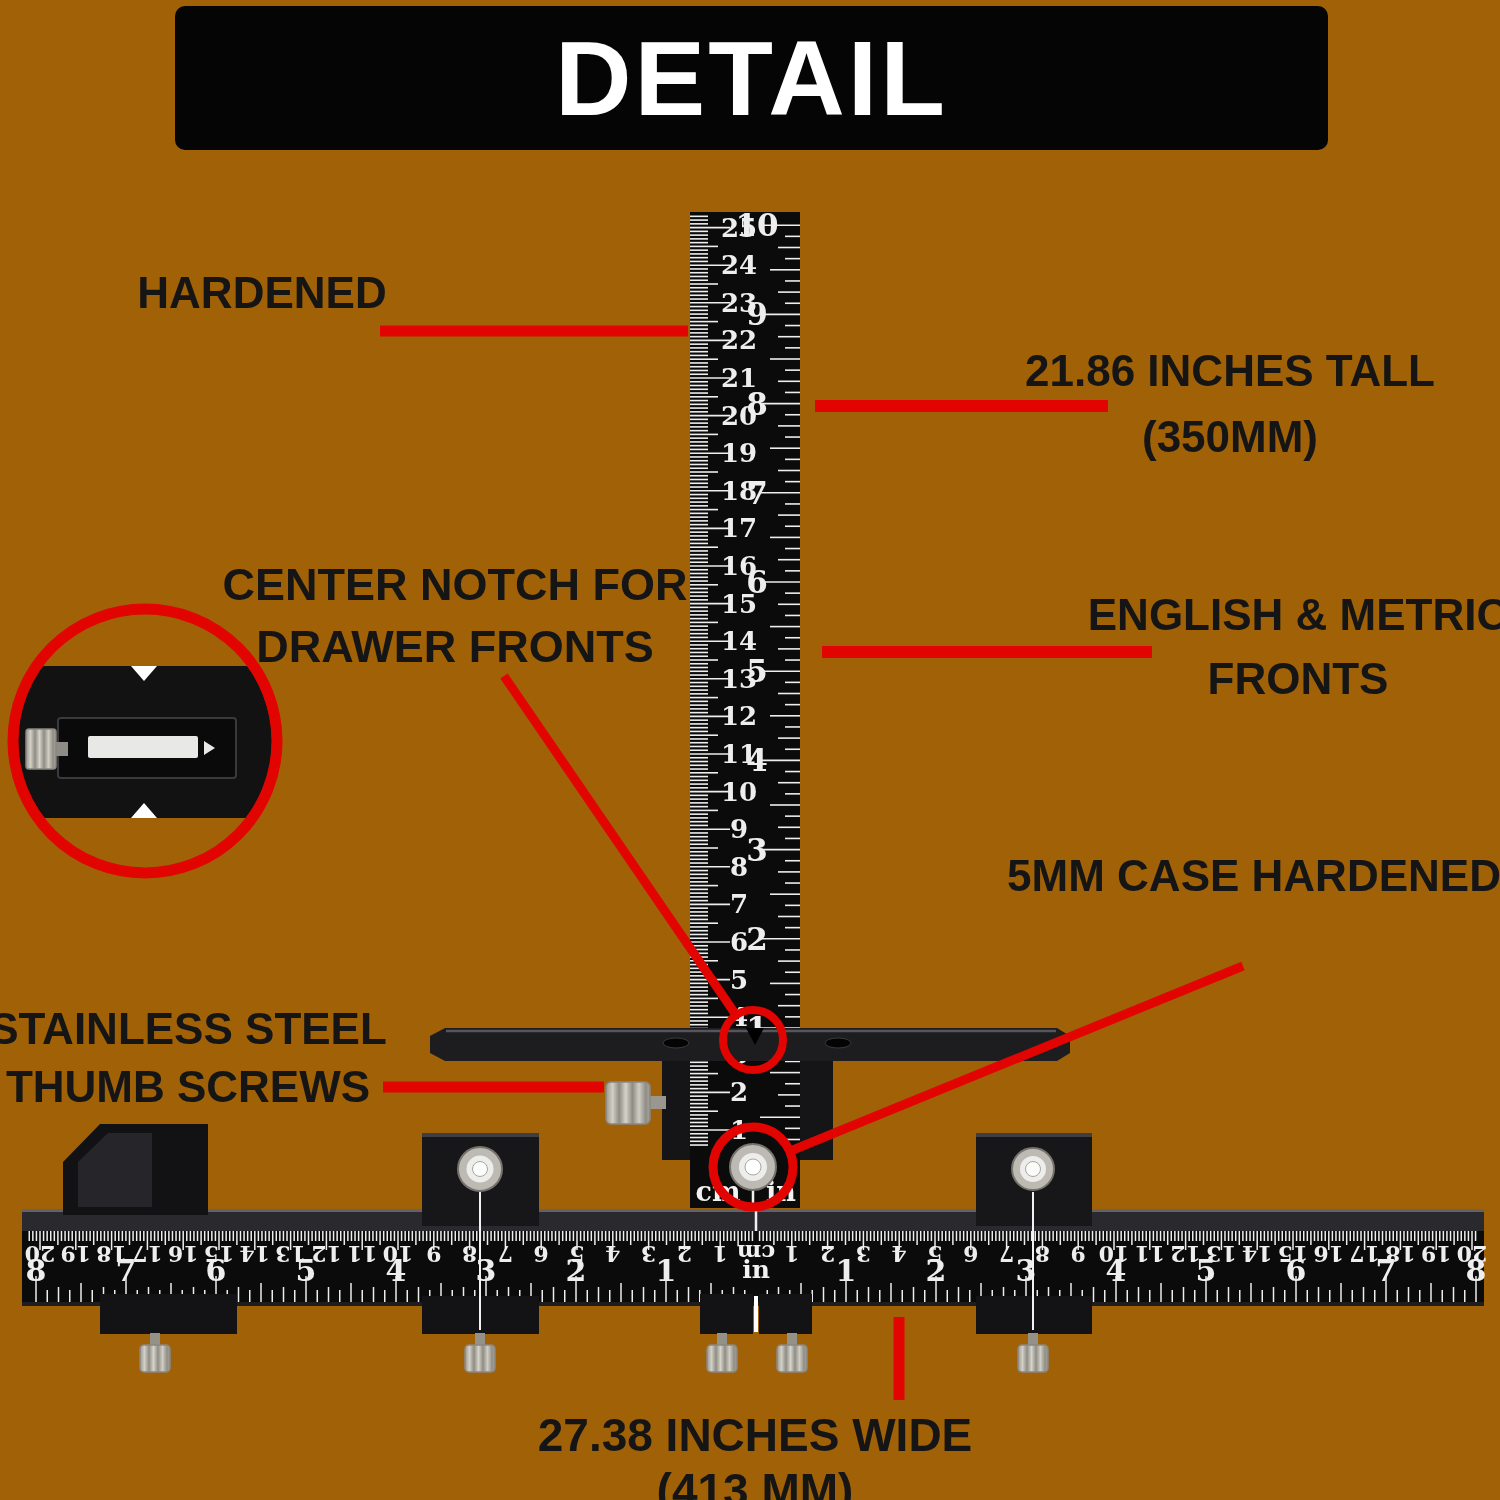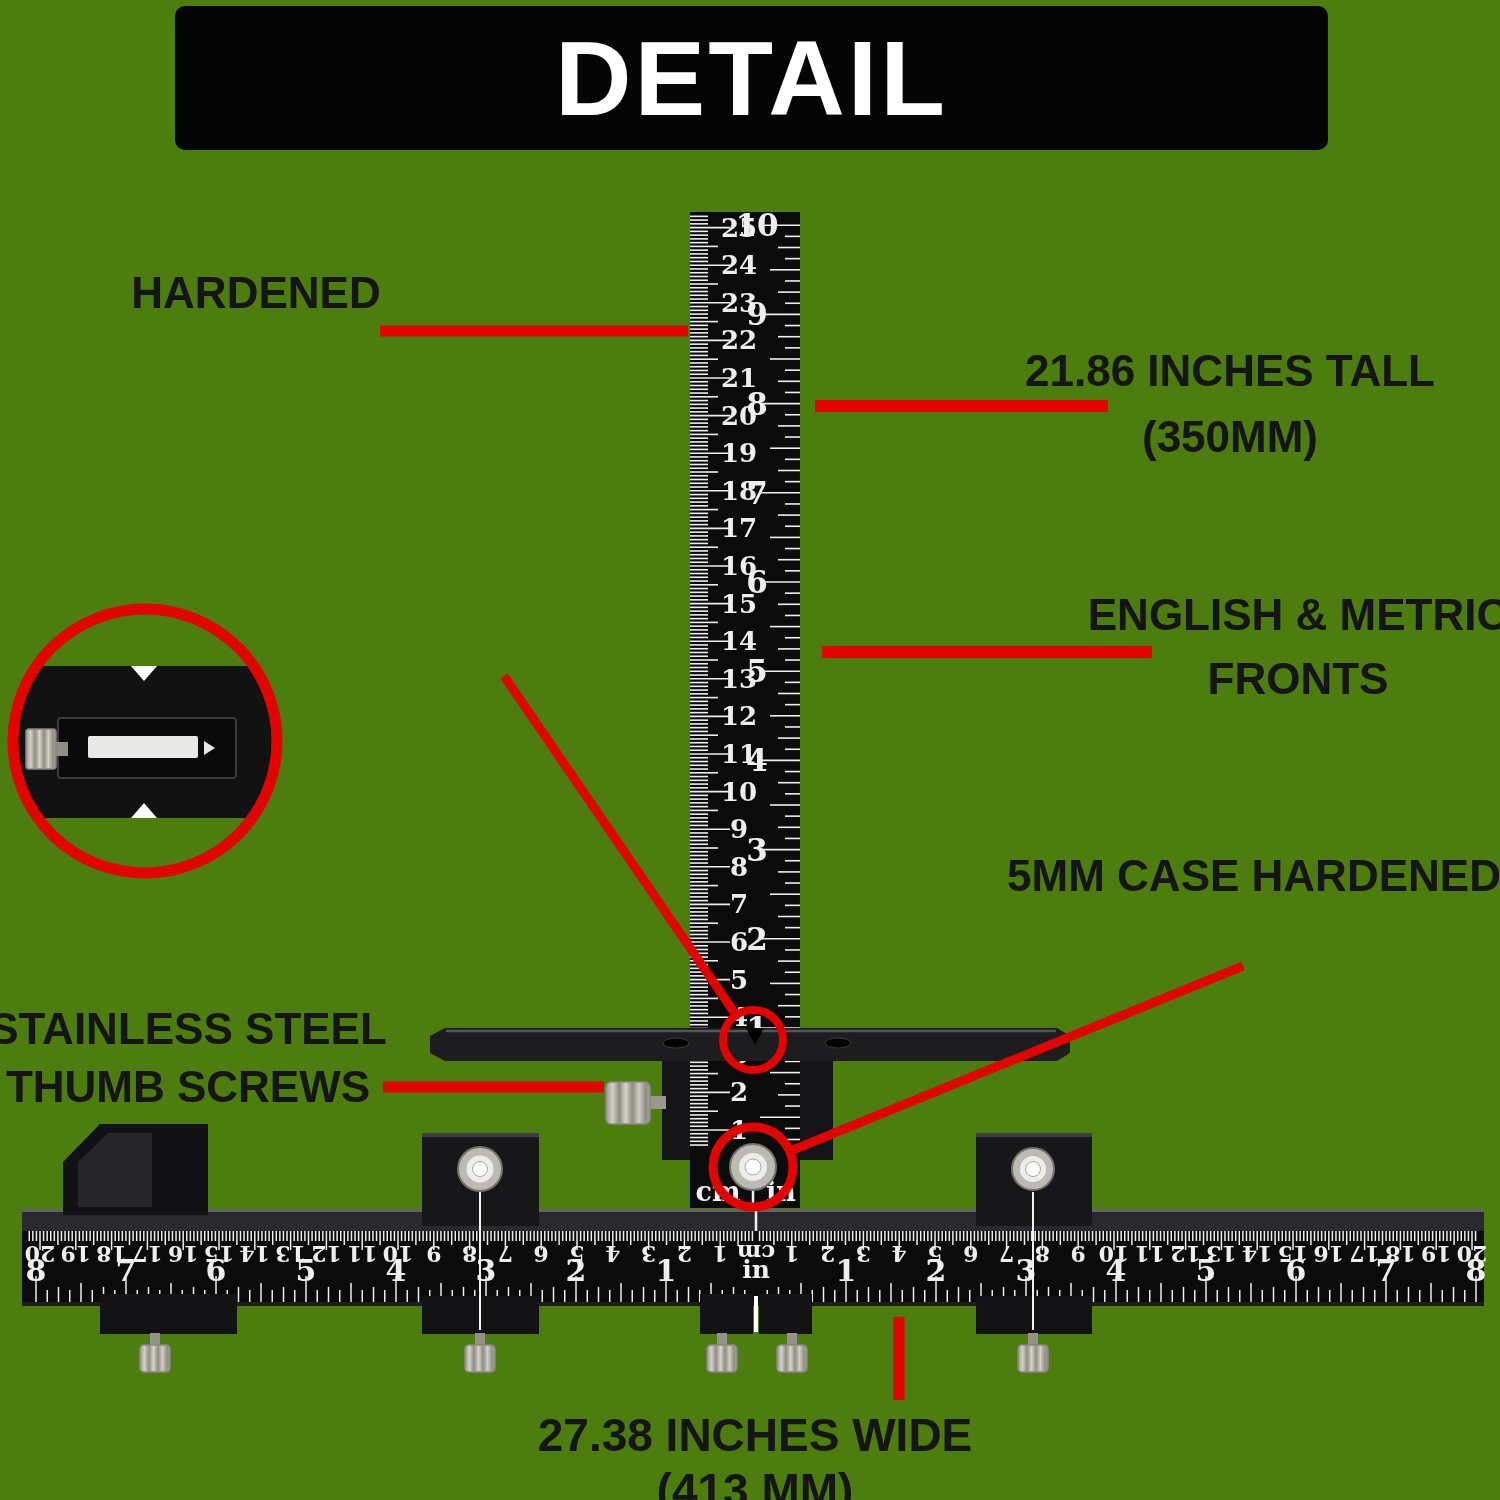--- a/index.html
+++ b/index.html
@@ -1,23 +1,23 @@
 <!DOCTYPE html>
 <html><head>
 <meta charset="utf-8">
 <style>
   html,body{margin:0;padding:0;background:#fff;}
-  .canvas{position:relative;width:1500px;height:1500px;background:#4d7c0f;overflow:hidden;
+  .canvas{position:relative;width:1500px;height:1500px;background:#a16207;overflow:hidden;
           font-family:"Liberation Sans",sans-serif;}
   .banner{position:absolute;left:175px;top:6px;width:1153px;height:144px;background:#050505;
           border-radius:10px;display:flex;align-items:center;justify-content:center;}
   .banner span{color:#ffffff;font-weight:bold;font-size:106px;letter-spacing:3px;}
   .label{position:absolute;transform:translateX(-50%);text-align:center;font-weight:bold;
          color:#151515;white-space:nowrap;}
-  .lbl-hardened{left:256px;top:260px;font-size:44px;line-height:66px;}
+  .lbl-hardened{left:262px;top:260px;font-size:44px;line-height:66px;}
   .lbl-tall{left:1230px;top:338px;font-size:44px;line-height:66px;}
   .lbl-notch{left:455px;top:554px;font-size:45px;line-height:62px;}
   .lbl-english{left:1298px;top:583px;font-size:44px;line-height:64px;}
   .lbl-bushings{left:1254px;top:846px;font-size:44px;line-height:60px;}
   .lbl-screws{left:188px;top:1000px;font-size:44px;line-height:58px;}
   .lbl-wide{left:755px;top:1408px;font-size:46px;line-height:55px;}
   svg.tool{position:absolute;left:0;top:0;}
 </style>
 </head>
 <body>
@@ -1130,20 +1130,24 @@
     </g>
   </svg>
 
   <div class="label lbl-hardened">
     <div>HARDENED</div>
   </div>
   <div class="label lbl-tall">
     <div>21.86 INCHES TALL</div>
     <div>(350MM)</div>
   </div>
+  <div class="label lbl-notch">
+    <div>CENTER NOTCH FOR</div>
+    <div>DRAWER FRONTS</div>
+  </div>
   <div class="label lbl-english">
     <div>ENGLISH &amp; METRIC</div>
     <div>FRONTS</div>
   </div>
   <div class="label lbl-bushings">
     <div>5MM CASE HARDENED</div>
   </div>
   <div class="label lbl-screws">
     <div>STAINLESS STEEL</div>
     <div>THUMB SCREWS</div>

